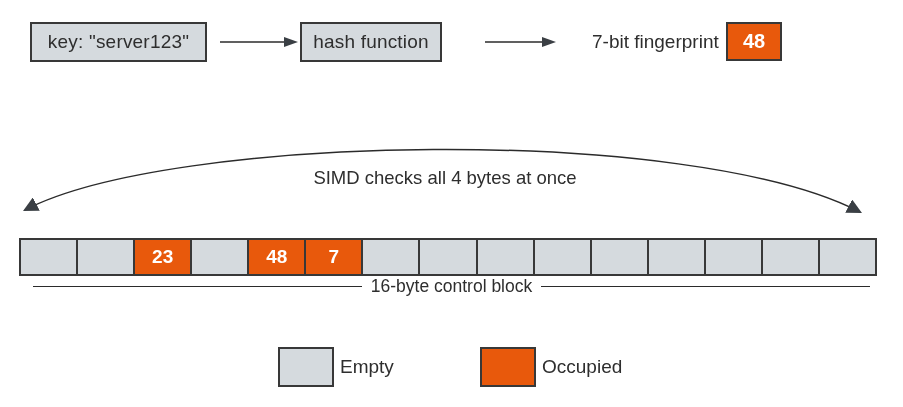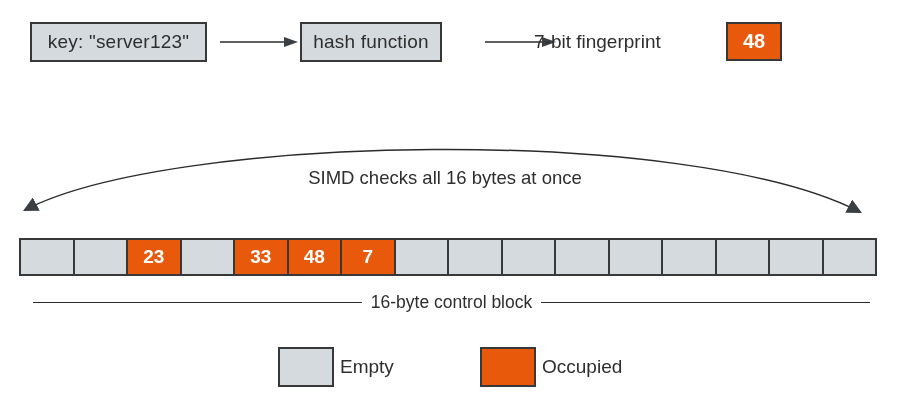--- a/index.html
+++ b/index.html
@@ -31,21 +31,21 @@
     display: flex;
     align-items: center;
     justify-content: center;
     font-size: 19px;
     letter-spacing: 0.2px;
   }
   .key-box  { left: 30px;  width: 177px; }
   .hash-box { left: 300px; width: 142px; }
   .fp-label {
     position: absolute;
-    left: 534px; top: 22px; height: 40px;
+    left: 592px; top: 22px; height: 40px;
     display: flex; align-items: center;
     font-size: 19px;
   }
   .fp-value {
     position: absolute;
     left: 726px; top: 22px;
     width: 56px; height: 39px;
     background: var(--occupied-fill);
     border: 2px solid var(--border);
     color: #ffffff;
@@ -80,21 +80,21 @@
     display: flex; align-items: center; justify-content: center;
     color: #ffffff;
     font-weight: bold;
     font-size: 19px;
   }
   .cell:first-child { border-left-width: 2px; }
   .cell.occupied { background: var(--occupied-fill); }
   
   .block-label-row {
     position: absolute;
-    left: 33px; right: 33px; top: 292px;
+    left: 33px; right: 33px; top: 276px;
     display: flex; align-items: center;
     gap: 9px;
   }
   .block-label-row .rule {
     flex: 1; height: 0;
     border-top: 1.6px solid #2b2b2b;
   }
   .block-label-text {
     font-size: 17.5px;
     white-space: nowrap;
@@ -147,28 +147,27 @@
 
   <svg class="curve-svg" viewBox="0 0 903 100">
     <defs>
       <marker id="ah" markerWidth="10" markerHeight="10" refX="8.5" refY="5" orient="auto-start-reverse" markerUnits="strokeWidth">
         <path d="M0,0 L10,5 L0,10 z"></path>
       </marker>
     </defs>
     <path class="curve" d="M25,88 C170,12 690,2 860,90" stroke-width="1.5" marker-start="url(#ah)" marker-end="url(#ah)"></path>
   </svg>
 
-  <div class="simd-caption">SIMD checks all 16 bytes at once</div>
+  <div class="simd-caption">SIMD checks all 4 bytes at once</div>
 
   <div class="cells">
     <div class="cell empty"></div>
     <div class="cell empty"></div>
     <div class="cell occupied">23</div>
     <div class="cell empty"></div>
-    <div class="cell occupied">33</div>
     <div class="cell occupied">48</div>
     <div class="cell occupied">7</div>
     <div class="cell empty"></div>
     <div class="cell empty"></div>
     <div class="cell empty"></div>
     <div class="cell empty"></div>
     <div class="cell empty"></div>
     <div class="cell empty"></div>
     <div class="cell empty"></div>
     <div class="cell empty"></div>

